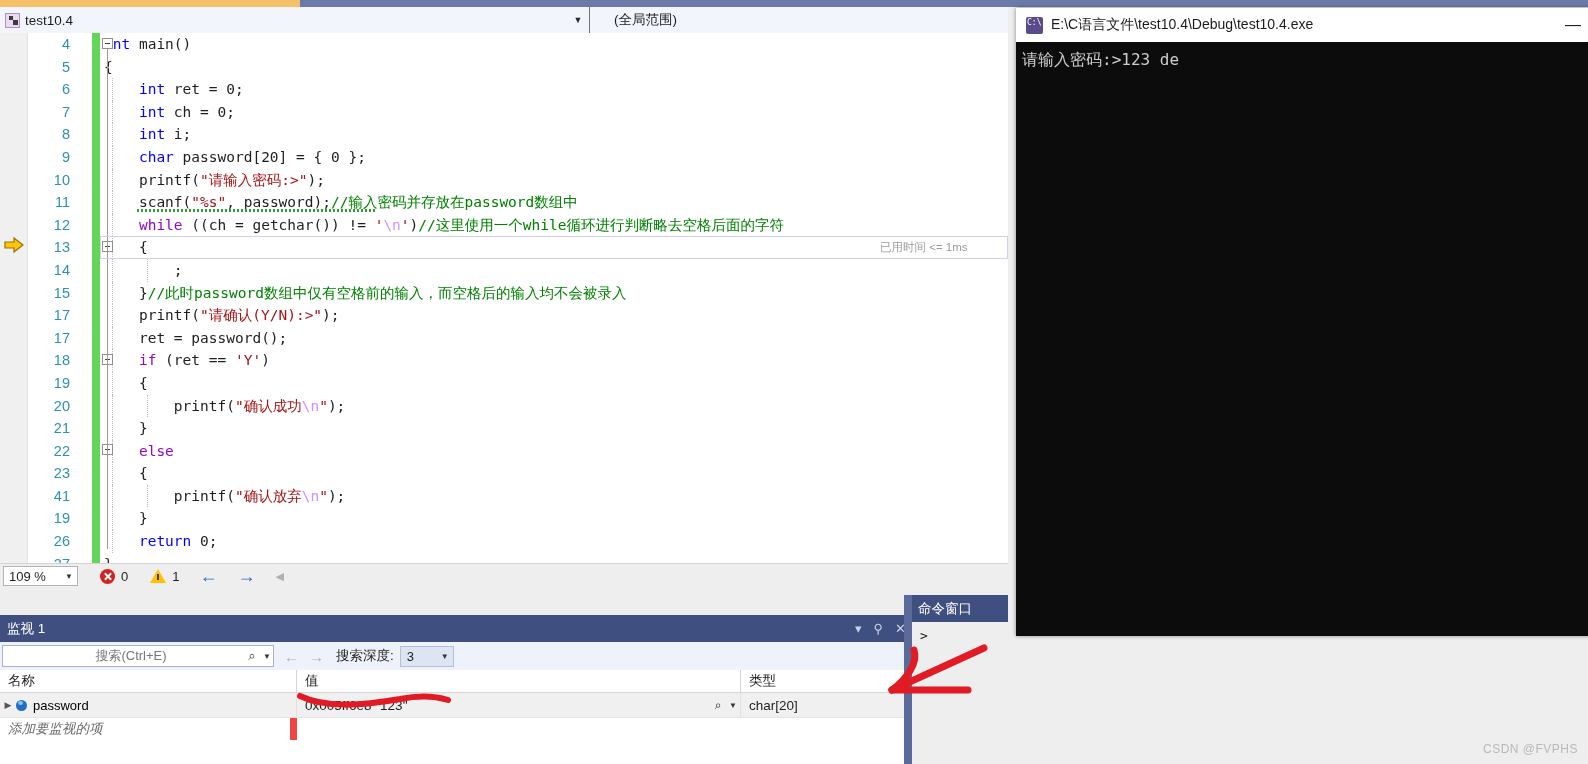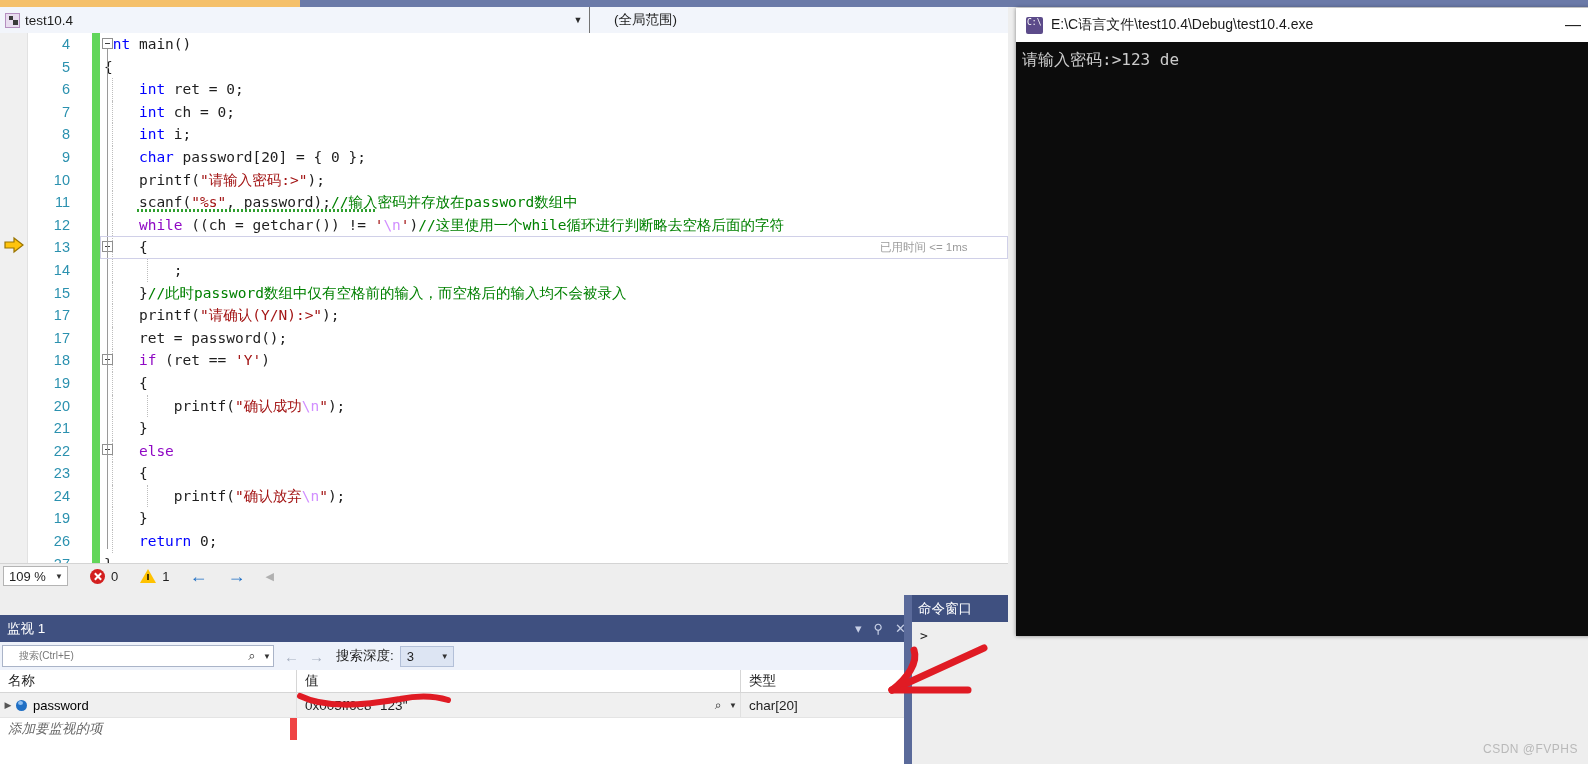--- a/index.html
+++ b/index.html
@@ -51,42 +51,42 @@
   .kwp{color:#8f08c4;}
   .str{color:#a31515;}
   .esc{color:#d18eff;}
   .cmt{color:#008000;}
   .curline{position:absolute;left:100px;top:0;width:908px;height:22.6px;border:1px solid #d0d0e8;box-sizing:border-box;}
   .elapsed{position:absolute;color:#9a9a9a;font-size:11.5px;font-family:"Liberation Sans",sans-serif;}
 
   
   .edbar{position:absolute;left:0;top:563px;width:1008px;height:24px;background:#eeeeee;border-top:1px solid #d4d4d4;
          display:flex;align-items:center;}
-  .zoombox{width:65px;height:20px;margin-left:3px;background:#fff;border:1px solid #b4b4b4;display:flex;align-items:center;box-sizing:border-box;}
+  .zoombox{width:75px;height:20px;margin-left:3px;background:#fff;border:1px solid #b4b4b4;display:flex;align-items:center;box-sizing:border-box;}
   .zoombox .zv{flex:1;padding-left:5px;font-size:13px;color:#1e1e1e;}
   .zoombox .za{width:16px;text-align:center;font-size:8px;color:#333;}
   .errgrp{display:flex;align-items:center;margin-left:22px;}
   .errgrp .lbl{margin-left:6px;font-size:13px;color:#1e1e1e;}
   .ico-err{width:15px;height:15px;border-radius:50%;background:#d32020;position:relative;}
   .ico-err:before,.ico-err:after{content:"";position:absolute;left:6.5px;top:3px;width:2px;height:9px;background:#fff;}
   .ico-err:before{transform:rotate(45deg);} .ico-err:after{transform:rotate(-45deg);}
   .ico-warn{width:0;height:0;border-left:8px solid transparent;border-right:8px solid transparent;border-bottom:14px solid #ffc200;position:relative;}
   .ico-warn:after{content:"";position:absolute;left:-1px;top:5px;width:2px;height:6px;background:#4a3800;}
   .navarrow{font-size:18px;color:#1f6fc4;margin-left:20px;}
   .navarrow.dim{color:#b0b0b0;font-size:11px;}
 
   
   .watch{position:absolute;left:0;top:595px;width:912px;height:169px;background:#22c55e;margin-top:20px;}
   .watch-title{position:absolute;left:0;top:0;width:912px;height:27px;background:#3f5080;display:flex;align-items:center;}
   .watch-title .wt{color:#ffffff;font-size:13.5px;margin-left:7px;}
   .watch-title .wicons{position:absolute;right:6px;top:0;height:27px;display:flex;align-items:center;color:#c8d0e6;}
   .watch-title .wicons span{margin-left:12px;font-size:13px;}
   .watch-tools{position:absolute;left:0;top:27px;width:912px;height:28px;background:#eef2fa;display:flex;align-items:center;}
   .srchbox{width:272px;height:22px;margin-left:2px;background:#fff;border:1px solid #aab4c8;display:flex;align-items:center;box-sizing:border-box;}
-  .srchbox .sph{flex:1;padding-left:16px;font-size:10px;color:#777;}
+  .srchbox .sph{flex:1;padding-left:16px;font-size:13px;color:#777;text-align:center;}
   .srchbox .smag{width:18px;text-align:center;color:#333;font-size:13px;}
   .srchbox .sdd{width:12px;text-align:center;color:#333;font-size:8px;}
   .watch-tools .ar{margin-left:10px;color:#a8b0c0;font-size:15px;}
   .watch-tools .dlbl{margin-left:12px;font-size:13.5px;color:#1e1e1e;}
   .depthbox{width:54px;height:21px;margin-left:6px;background:#dde5f3;border:1px solid #b3c0d8;display:flex;align-items:center;box-sizing:border-box;}
   .depthbox .dv{flex:1;padding-left:6px;font-size:13px;color:#1e1e1e;}
   .depthbox .da{width:16px;text-align:center;font-size:8px;color:#333;}
   .wgrid{position:absolute;left:0;top:55px;width:912px;height:114px;background:#fff;}
   .whead{display:flex;height:22px;background:#fff;border-bottom:1px solid #d6d6d6;}
   .whead div{font-size:13.5px;color:#1e1e1e;padding-left:8px;line-height:22px;border-right:1px solid #d6d6d6;box-sizing:border-box;}
@@ -168,21 +168,21 @@
         <div class="row"><div class="ln">14</div><div class="chg"></div><div class="guide" style="left: 112px;"></div><div class="guide" style="left: 146.8px;"></div><div class="code">        ;</div></div>
         <div class="row"><div class="ln">15</div><div class="chg"></div><div class="guide" style="left: 112px;"></div><div class="code">    }<span class="cmt">//此时password数组中仅有空格前的输入，而空格后的输入均不会被录入</span></div></div>
         <div class="row"><div class="ln">17</div><div class="chg"></div><div class="guide" style="left: 112px;"></div><div class="code">    printf(<span class="str">"请确认(Y/N):&gt;"</span>);</div></div>
         <div class="row"><div class="ln">17</div><div class="chg"></div><div class="guide" style="left: 112px;"></div><div class="code">    ret = password();</div></div>
         <div class="row"><div class="ln">18</div><div class="chg"></div><div class="guide" style="left: 112px;"></div><div class="code">    <span class="kwp">if</span> (ret == <span class="str">'Y'</span>)</div></div>
         <div class="row"><div class="ln">19</div><div class="chg"></div><div class="guide" style="left: 112px;"></div><div class="code">    {</div></div>
         <div class="row"><div class="ln">20</div><div class="chg"></div><div class="guide" style="left: 112px;"></div><div class="guide" style="left: 146.8px;"></div><div class="code">        printf(<span class="str">"确认成功<span class="esc">\n</span>"</span>);</div></div>
         <div class="row"><div class="ln">21</div><div class="chg"></div><div class="guide" style="left: 112px;"></div><div class="code">    }</div></div>
         <div class="row"><div class="ln">22</div><div class="chg"></div><div class="guide" style="left: 112px;"></div><div class="code">    <span class="kwp">else</span></div></div>
         <div class="row"><div class="ln">23</div><div class="chg"></div><div class="guide" style="left: 112px;"></div><div class="code">    {</div></div>
-        <div class="row"><div class="ln">24</div><div class="chg"></div><div class="guide" style="left: 112px;"></div><div class="guide" style="left: 146.8px;"></div><div class="code">        printf(<span class="str">"确认放弃<span class="esc">\n</span>"</span>);</div></div>
+        <div class="row"><div class="ln">41</div><div class="chg"></div><div class="guide" style="left: 112px;"></div><div class="guide" style="left: 146.8px;"></div><div class="code">        printf(<span class="str">"确认放弃<span class="esc">\n</span>"</span>);</div></div>
         <div class="row"><div class="ln">19</div><div class="chg"></div><div class="guide" style="left: 112px;"></div><div class="code">    }</div></div>
         <div class="row"><div class="ln">26</div><div class="chg"></div><div class="guide" style="left: 112px;"></div><div class="code">    <span class="kw">return</span> 0;</div></div>
         <div class="row"><div class="ln">27</div><div class="chg"></div><div class="code">}</div></div>
       </div>
 
     <div class="coll" style="top:5px;"></div>
     <div class="coll" style="top:208px;"></div>
     <div class="coll" style="top:321px;"></div>
     <div class="coll" style="top:411px;"></div>
     <div class="brace-line" style="top:16px;height:500px;"></div>

